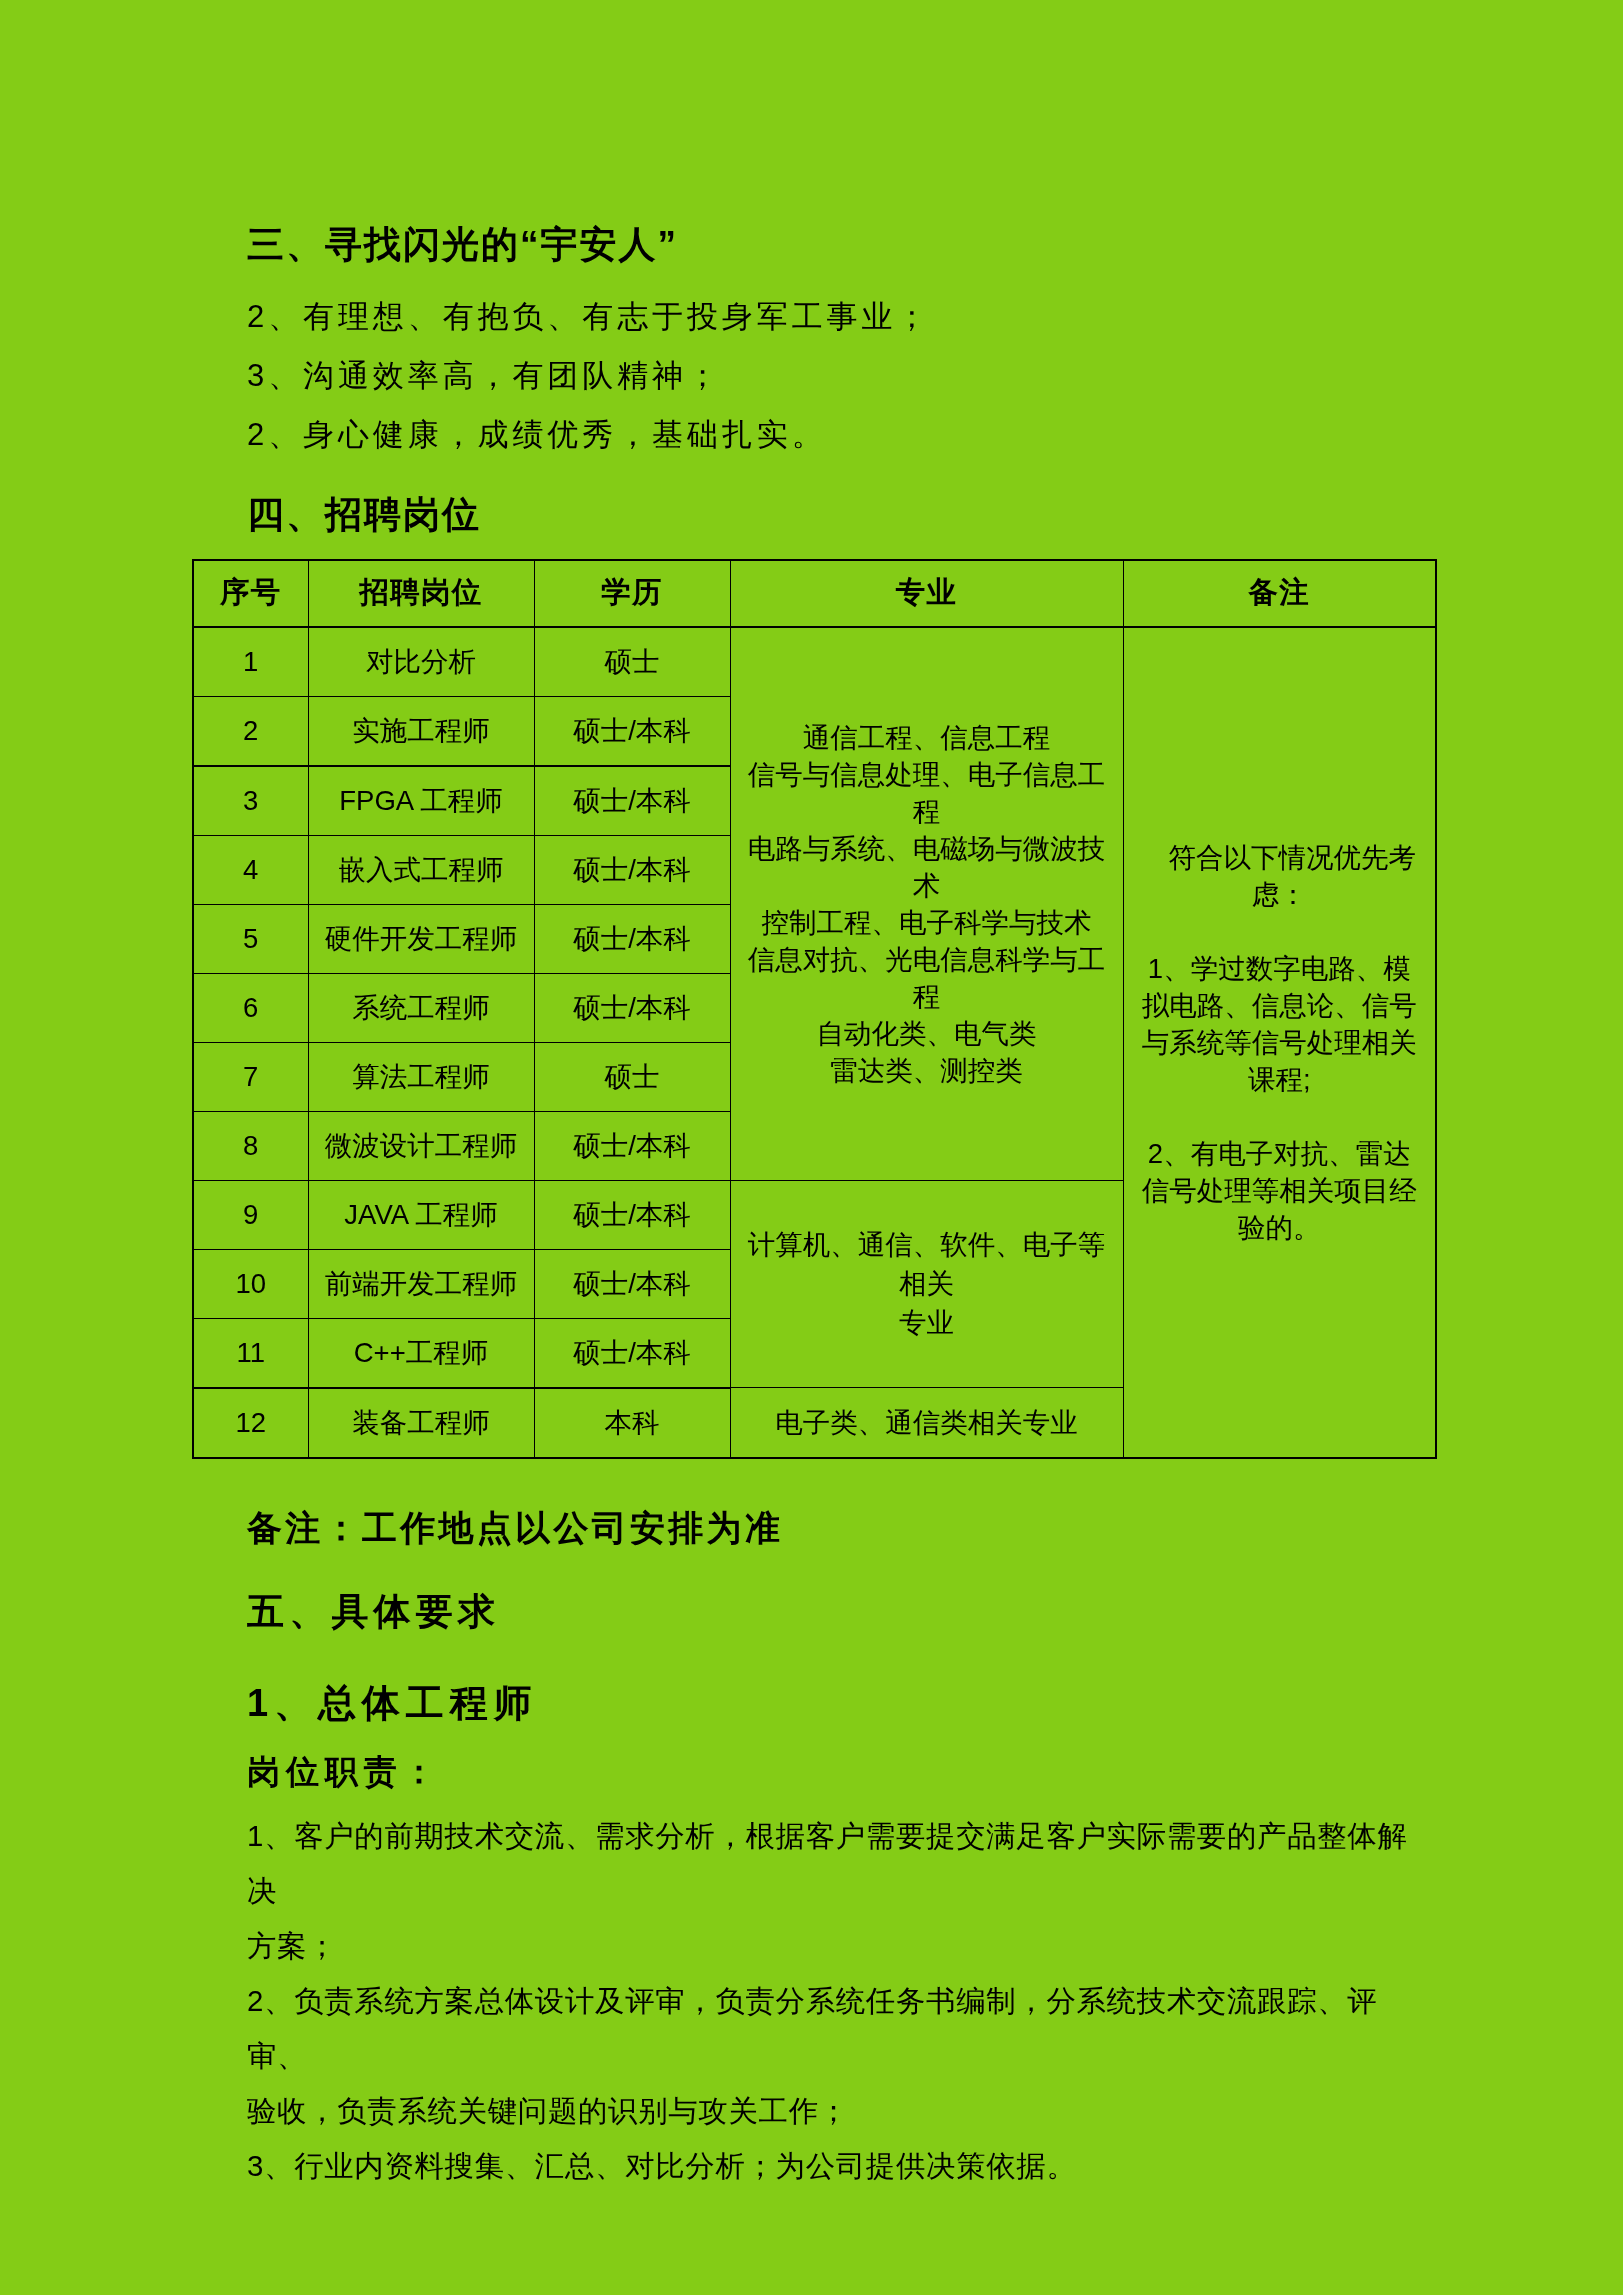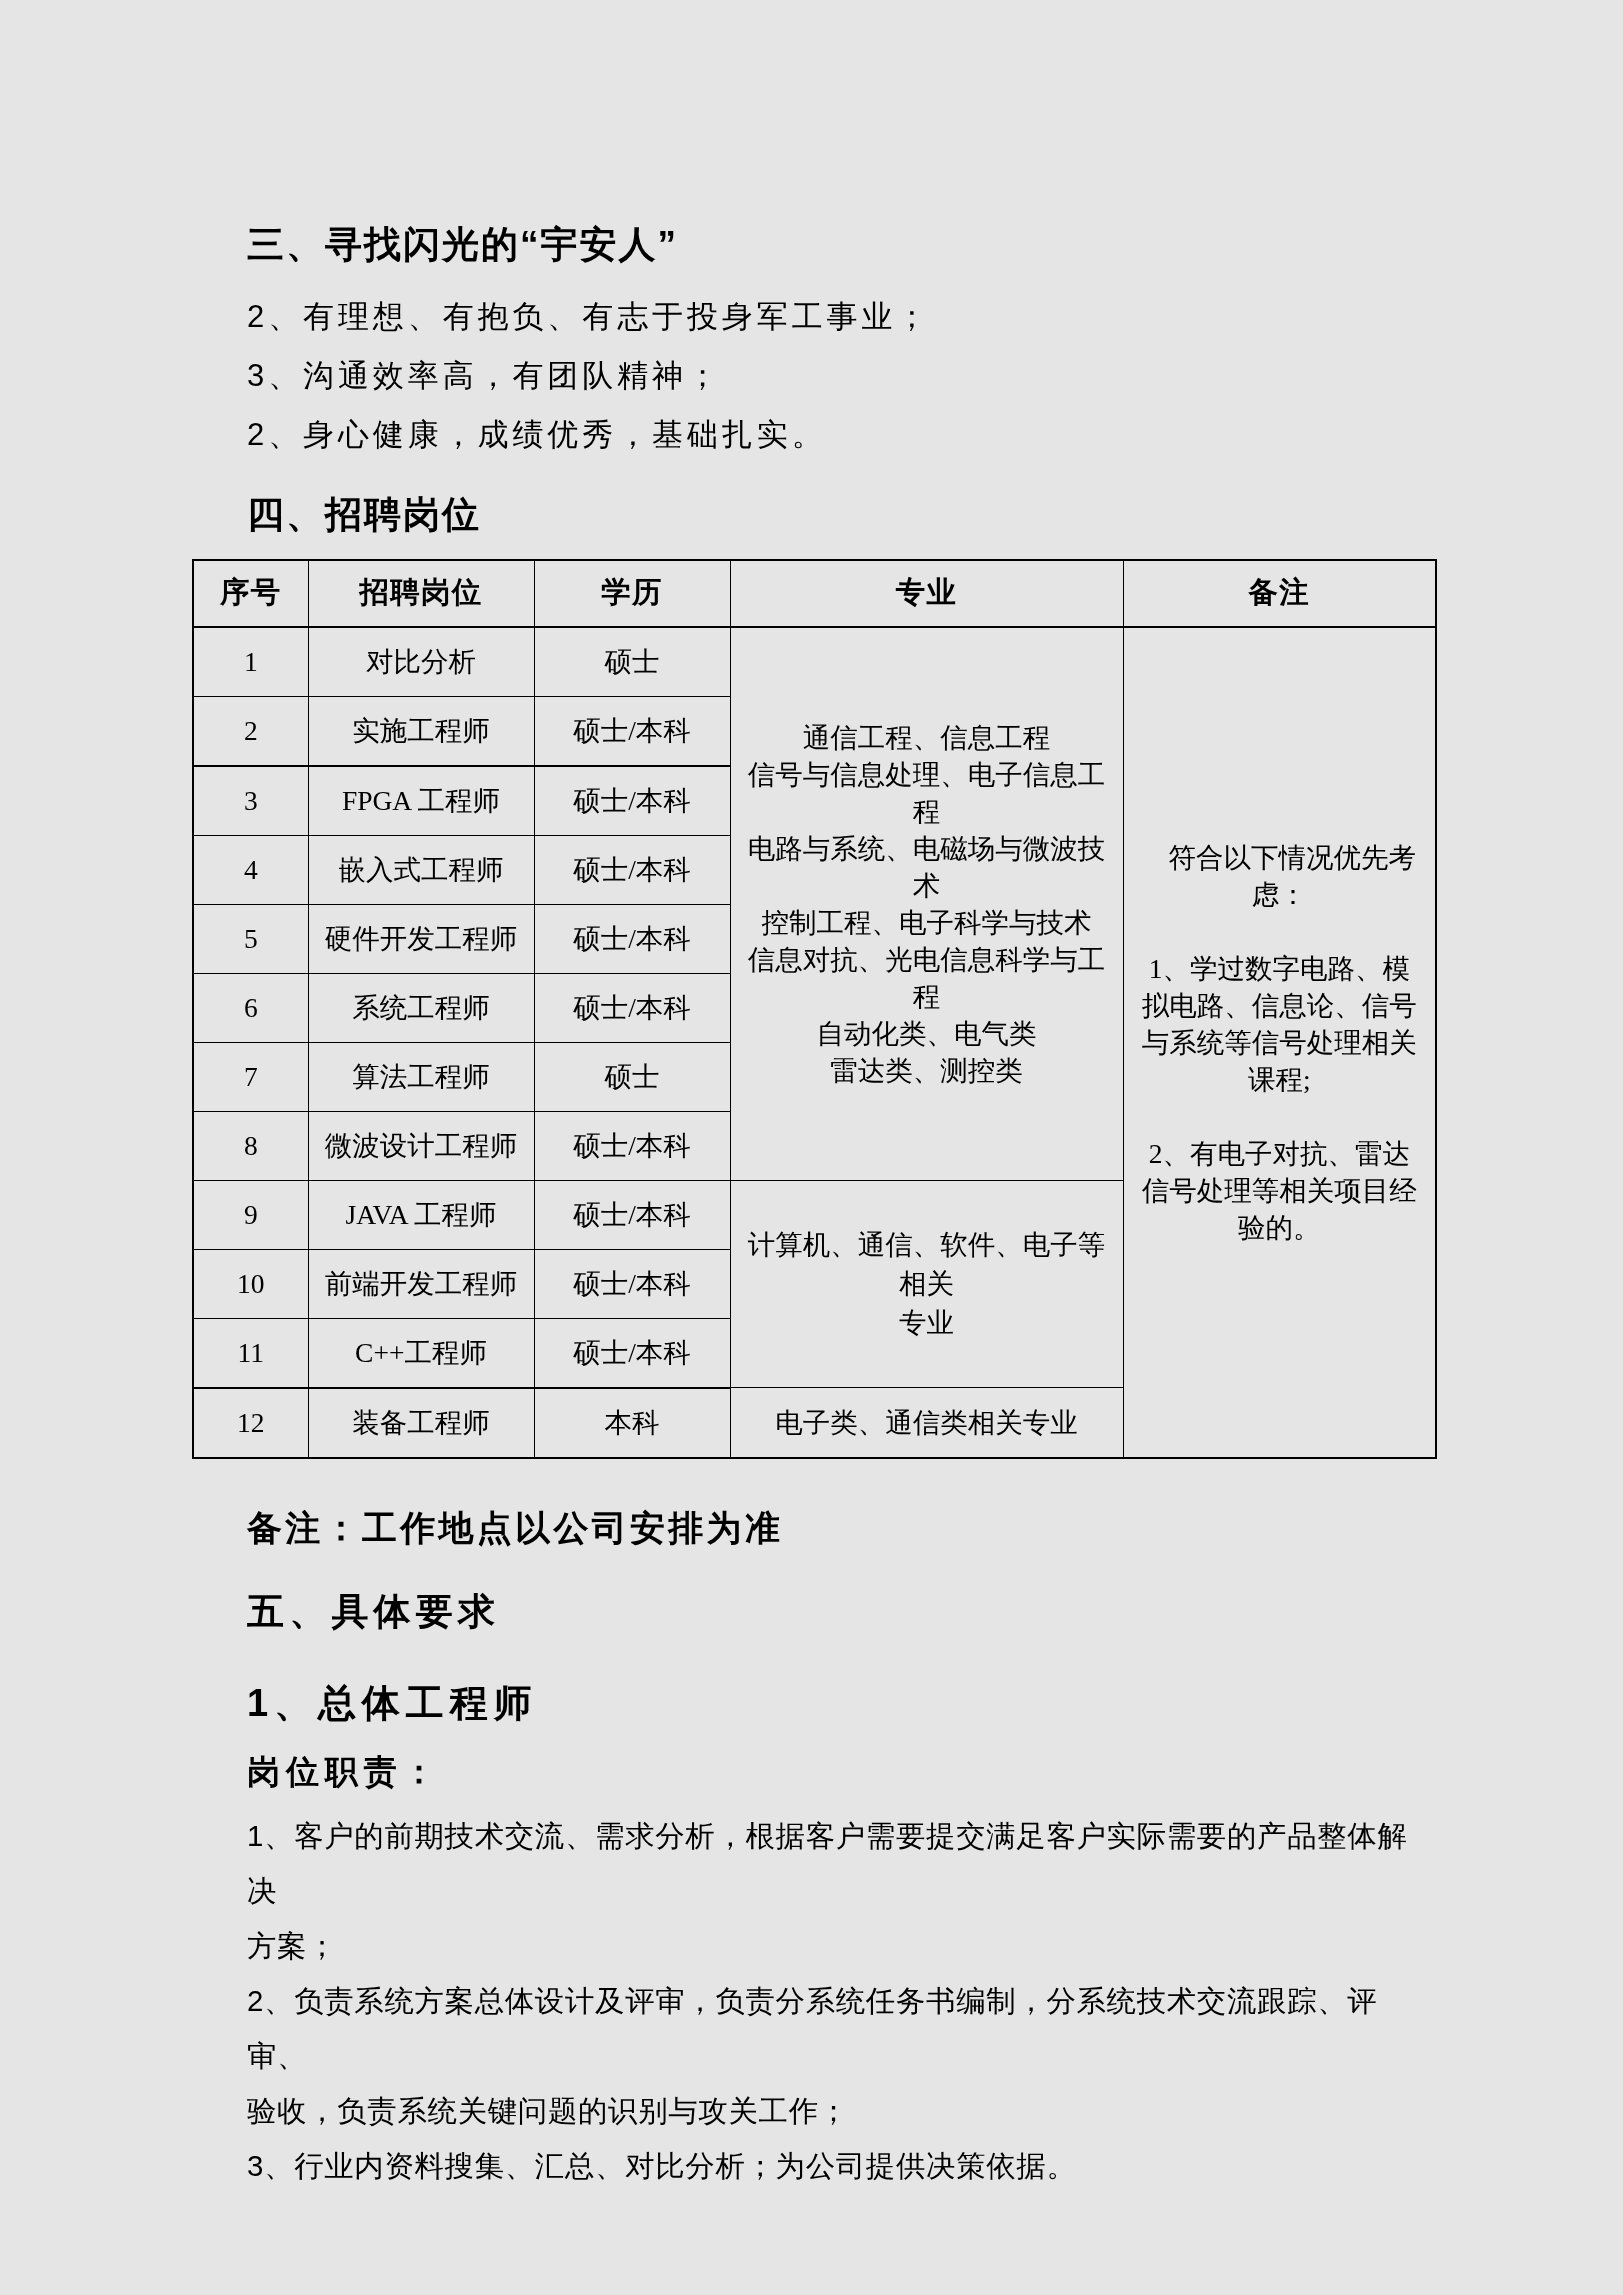--- a/index.html
+++ b/index.html
@@ -12,21 +12,21 @@
     height: 2295px;
     color: #000000;
     font-family: "Liberation Sans", sans-serif;
     overflow: hidden;
   }
   .page {
     box-sizing: border-box;
     width: 1623px;
     height: 2295px;
     padding: 224px 188px 0 192px;
-    background: #e5e5e5;
+    background: #84cc16;
   }
   .h-sec {
     font-size: 37px;
     font-weight: bold;
     line-height: 41px;
     margin: 0 0 0 55px;
     letter-spacing: 2px;
     white-space: nowrap;
   }
   .h-three { margin-bottom: 22px; }
@@ -37,21 +37,21 @@
     letter-spacing: 3.9px;
     white-space: nowrap;
   }
   .h-four { margin-top: 30px; margin-bottom: 23.6px; }
 
   table.jobs {
     border-collapse: collapse;
     table-layout: fixed;
     width: 1243px;
     border: 2.6px solid #000;
-    font-family: Liberation Serif, serif;
+    font-family: Liberation Sans, sans-serif;
   }
   table.jobs th, table.jobs td {
     border: 1.3px solid #000;
     text-align: center;
     vertical-align: middle;
     padding: 0 5.2px;
     overflow: hidden;
   }
   table.jobs thead th {
     height: 65px;

